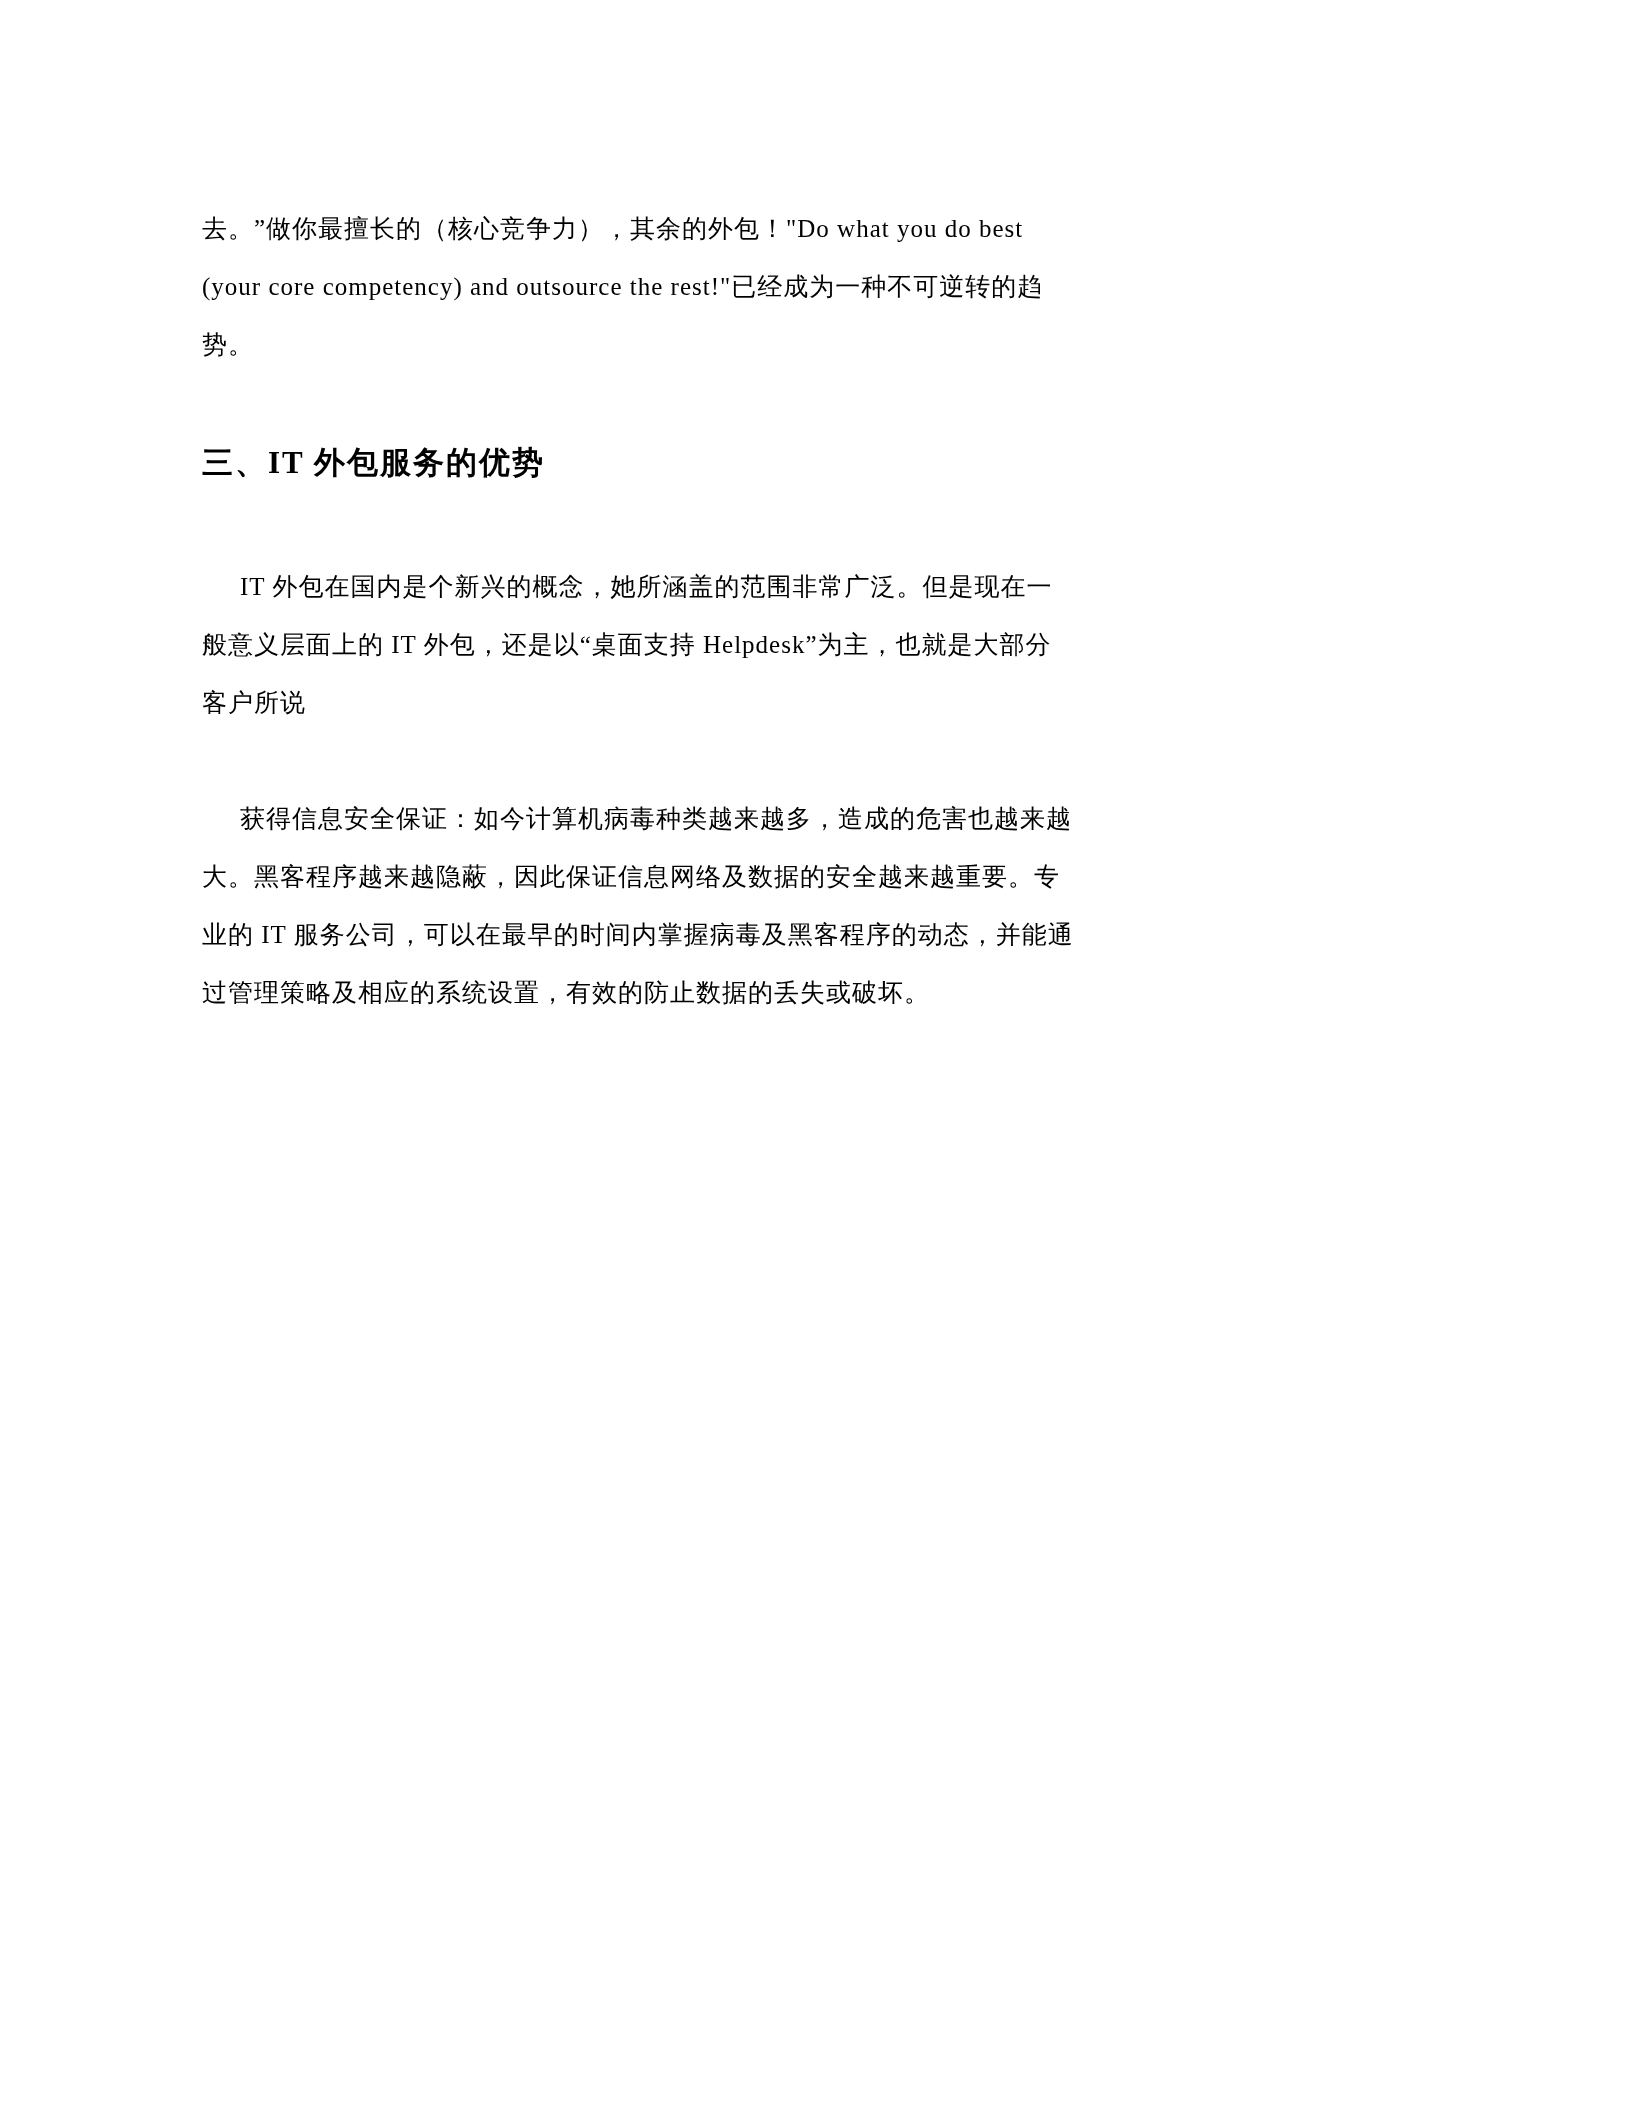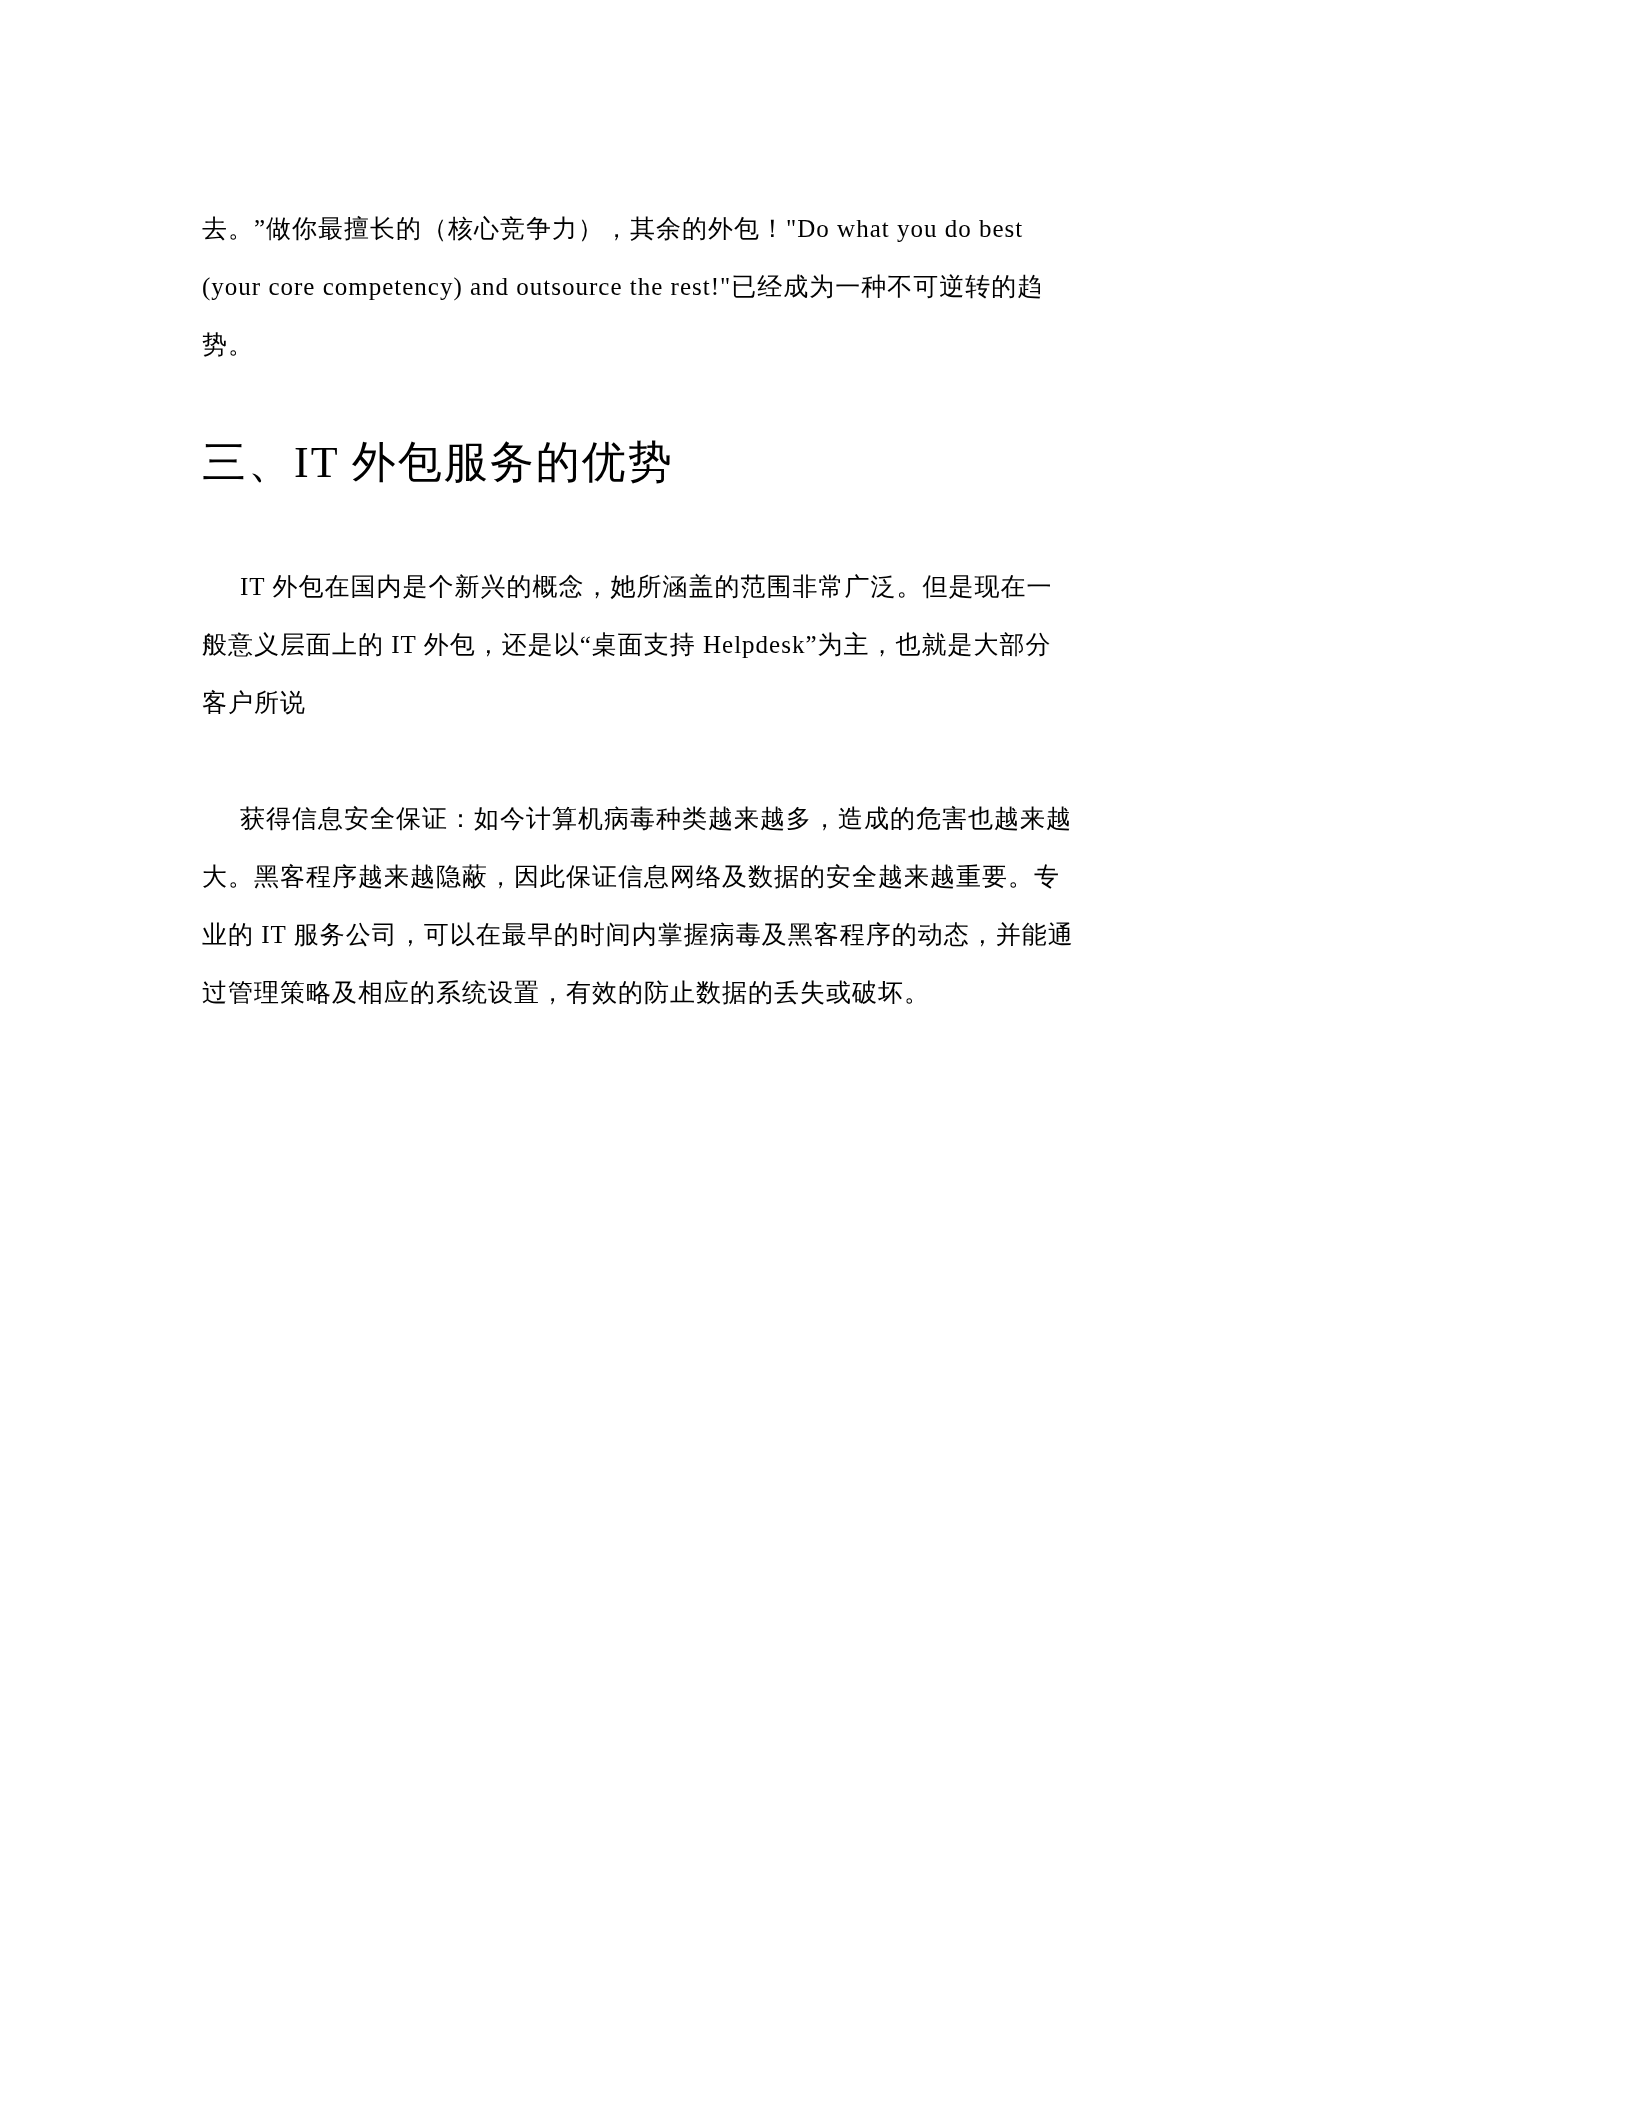--- a/index.html
+++ b/index.html
@@ -29,23 +29,23 @@
       line-height: 58px;
       letter-spacing: 1px;
       text-align: left;
       word-break: break-word;
     }
     .para.indent {
       text-indent: 38px;
     }
     .heading {
       margin: 56px 0 64px 0;
-      font-size: 44px;
+      font-size: 31px;
       line-height: 62px;
-      font-weight: normal;
+      font-weight: bold;
       letter-spacing: 2px;
     }
   </style>
 </head>
 <body>
 
 <div class="page">
   <div class="content">
     <p class="para">去。”做你最擅长的（核心竞争力），其余的外包！"Do what you do best (your core competency) and outsource the rest!"已经成为一种不可逆转的趋势。</p>
 

